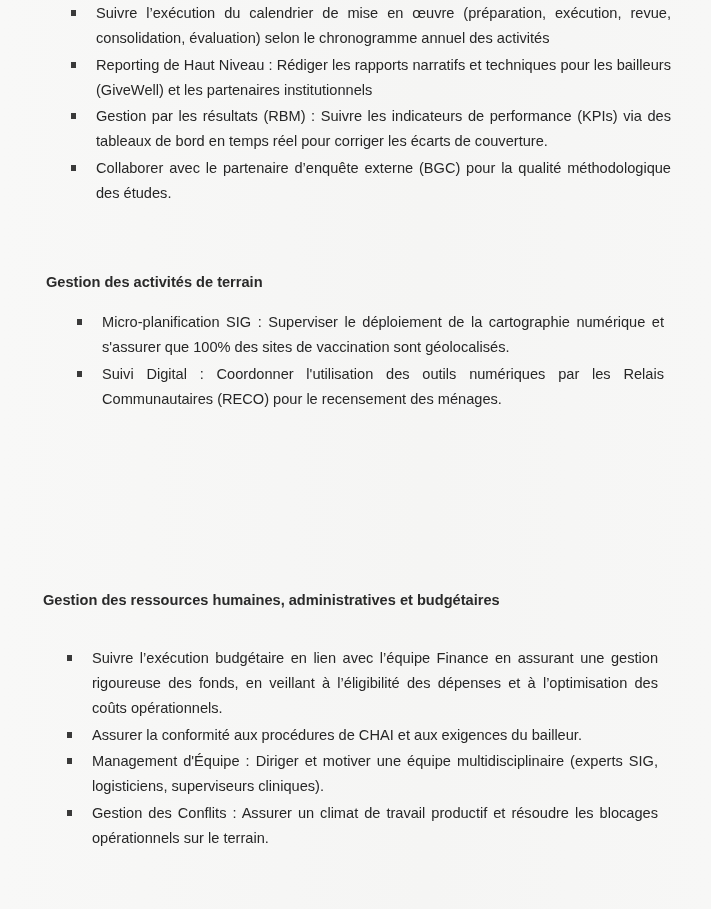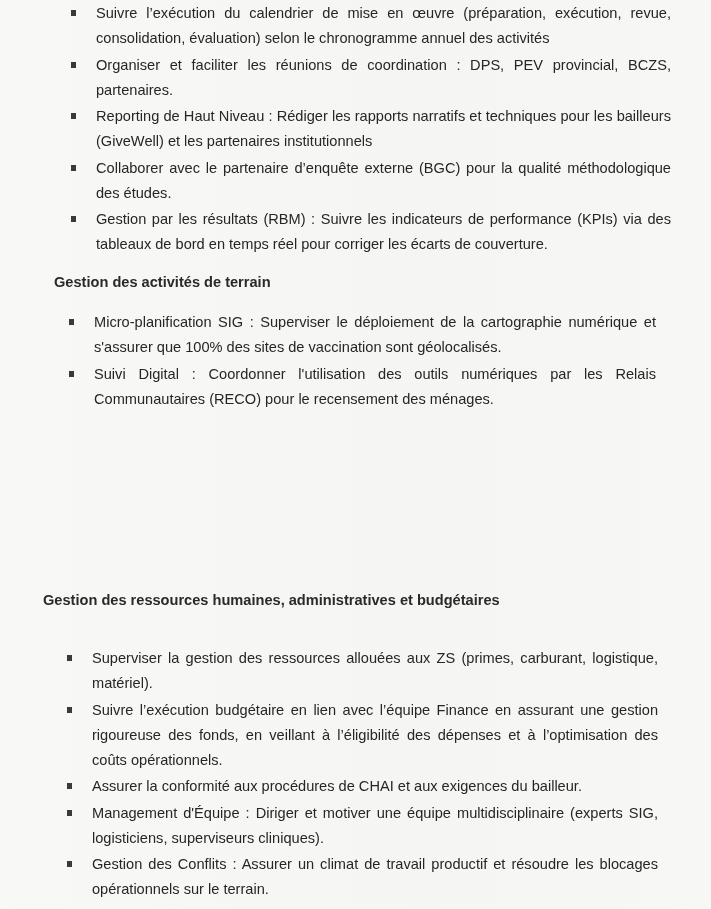--- a/index.html
+++ b/index.html
@@ -49,59 +49,57 @@
       color: #2a2a2a;
       position: absolute;
     }
     
     .sec1 {
       position: absolute;
       left: 96px;
       top: 1px;
       width: 575px;
     }
-    .sec2-head { left: 54px; top: 274px; }
+    .sec2-head { left: 46px; top: 274px; }
     .sec2 {
       position: absolute;
-      left: 94px;
+      left: 102px;
       top: 310px;
       width: 562px;
     }
     .sec3-head { left: 43px; top: 592px; }
     .sec3 {
       position: absolute;
       left: 92px;
       top: 646px;
       width: 566px;
     }
     .sec3 li .bullet { left: -22px; }
     .sec2 li .bullet { left: -24px; }
   </style>
 </head>
 <body>
 
 <div class="page">
 
   <ul class="bullets sec1">
     <li><span class="bullet"></span><span>Suivre l’exécution du calendrier de mise en œuvre (préparation, exécution, revue, consolidation, évaluation) selon le chronogramme annuel des activités</span></li>
-    <li><span class="bullet"></span><span>Organiser et faciliter les réunions de coordination : DPS, PEV provincial, BCZS, partenaires.</span></li>
     <li><span class="bullet"></span><span>Reporting de Haut Niveau : Rédiger les rapports narratifs et techniques pour les bailleurs (GiveWell) et les partenaires institutionnels</span></li>
+    <li><span class="bullet"></span><span>Gestion par les résultats (RBM) : Suivre les indicateurs de performance (KPIs) via des tableaux de bord en temps réel pour corriger les écarts de couverture.</span></li>
     <li><span class="bullet"></span><span>Collaborer avec le partenaire d’enquête externe (BGC) pour la qualité méthodologique des études.</span></li>
-    <li><span class="bullet"></span><span>Gestion par les résultats (RBM) : Suivre les indicateurs de performance (KPIs) via des tableaux de bord en temps réel pour corriger les écarts de couverture.</span></li>
   </ul>
 
   <div class="heading sec2-head">Gestion des activités de terrain</div>
   <ul class="bullets sec2">
     <li><span class="bullet"></span><span>Micro-planification SIG : Superviser le déploiement de la cartographie numérique et s'assurer que 100% des sites de vaccination sont géolocalisés.</span></li>
     <li><span class="bullet"></span></li>
     <li><span class="bullet"></span><span>Suivi Digital : Coordonner l'utilisation des outils numériques par les Relais Communautaires (RECO) pour le recensement des ménages.</span></li>
   </ul>
 
   <div class="heading sec3-head">Gestion des ressources humaines, administratives et budgétaires</div>
   <ul class="bullets sec3">
-    <li><span class="bullet"></span><span>Superviser la gestion des ressources allouées aux ZS (primes, carburant, logistique, matériel).</span></li>
     <li><span class="bullet"></span><span>Suivre l’exécution budgétaire en lien avec l’équipe Finance en assurant une gestion rigoureuse des fonds, en veillant à l’éligibilité des dépenses et à l’optimisation des coûts opérationnels.</span></li>
     <li><span class="bullet"></span><span>Assurer la conformité aux procédures de CHAI et aux exigences du bailleur.</span></li>
     <li><span class="bullet"></span><span>Management d'Équipe : Diriger et motiver une équipe multidisciplinaire (experts SIG, logisticiens, superviseurs cliniques).</span></li>
     <li><span class="bullet"></span><span>Gestion des Conflits : Assurer un climat de travail productif et résoudre les blocages opérationnels sur le terrain.</span></li>
   </ul>
 
 </div>
 
 </body></html>

